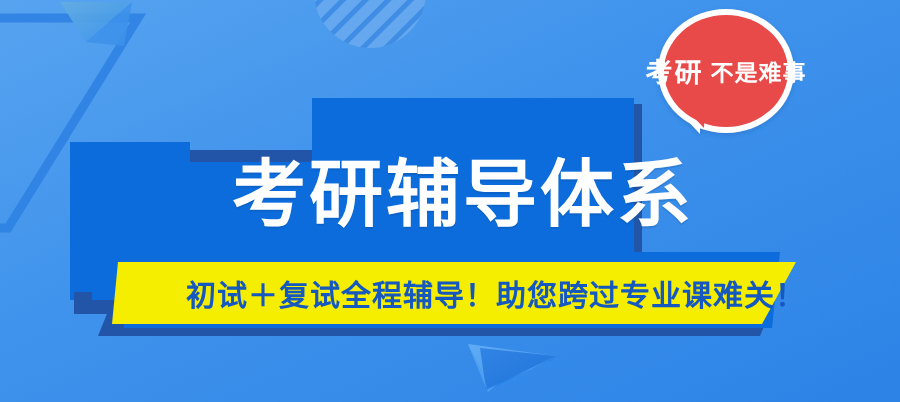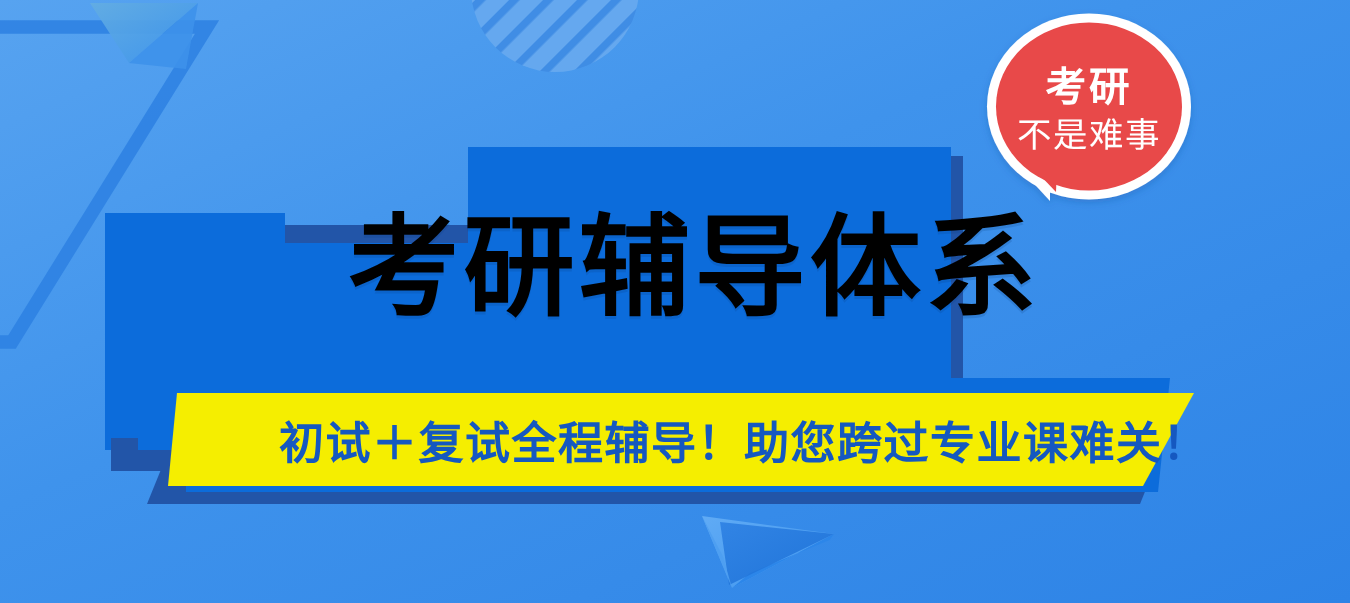--- a/index.html
+++ b/index.html
@@ -22,27 +22,27 @@
     left: 0;
     top: 0;
     width: 900px;
     height: 402px;
   }
 
   
   .headline {
     position: absolute;
     left: 232px;
-    top: 136px;
+    top: 152px;
     width: 470px;
     height: 86px;
     display: flex;
     align-items: center;
     justify-content: flex-start;
-    color: #000000;
+    color: #ffffff;
     font-size: 74px;
     line-height: 1;
     font-weight: 700;
     letter-spacing: 3px;
     white-space: nowrap;
     text-shadow: 0 2px 0 rgba(10,60,130,.18);
   }
 
   
   .subline {
@@ -63,37 +63,37 @@
   }
 
   
   .badge-text {
     position: absolute;
     left: 662px;
     top: 24px;
     width: 128px;
     height: 98px;
     display: flex;
-    flex-direction: column;
+    flex-direction: row;
     align-items: center;
     justify-content: center;
     gap: 7px;
     color: #ffffff;
     white-space: nowrap;
     pointer-events: none;
   }
   .badge-line-1 {
     font-size: 27px;
     font-weight: 700;
     letter-spacing: 2px;
     line-height: 1;
   }
   .badge-line-2 {
     font-size: 23px;
-    font-weight: 400;
+    font-weight: 700;
     letter-spacing: 1px;
     line-height: 1;
   }
 </style>
 </head>
 <body>
 
 <div id="banner">
 
   <svg id="bg-svg" viewBox="0 0 900 402" preserveAspectRatio="none">

